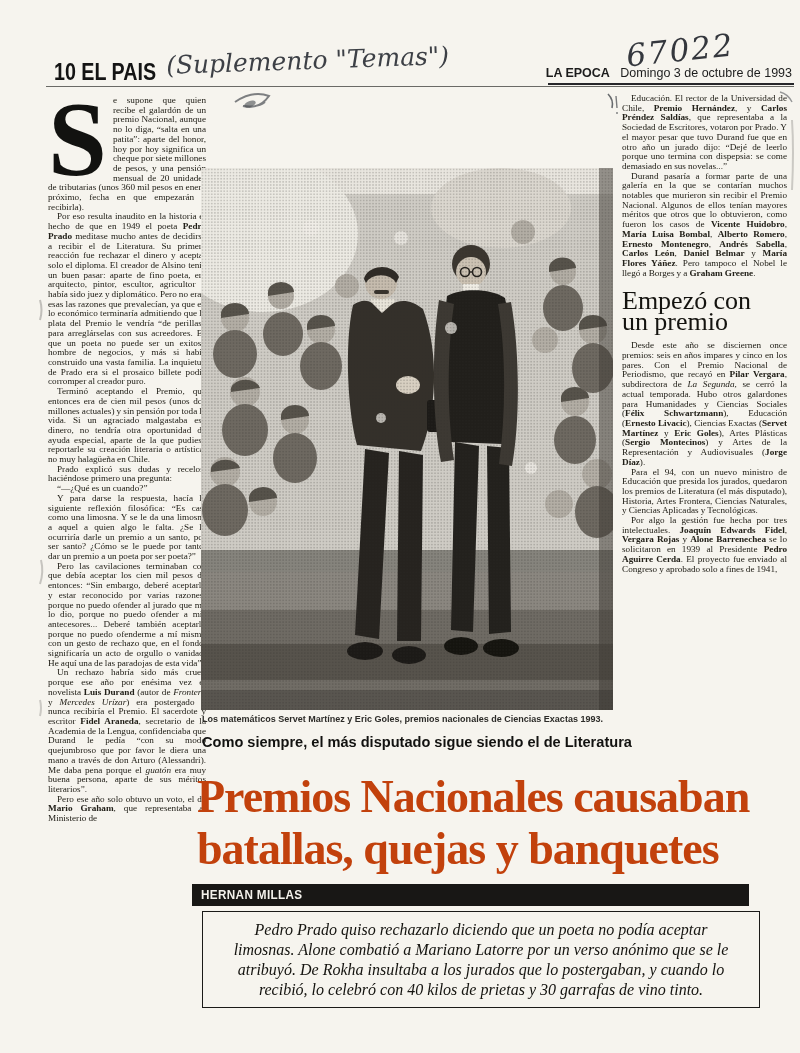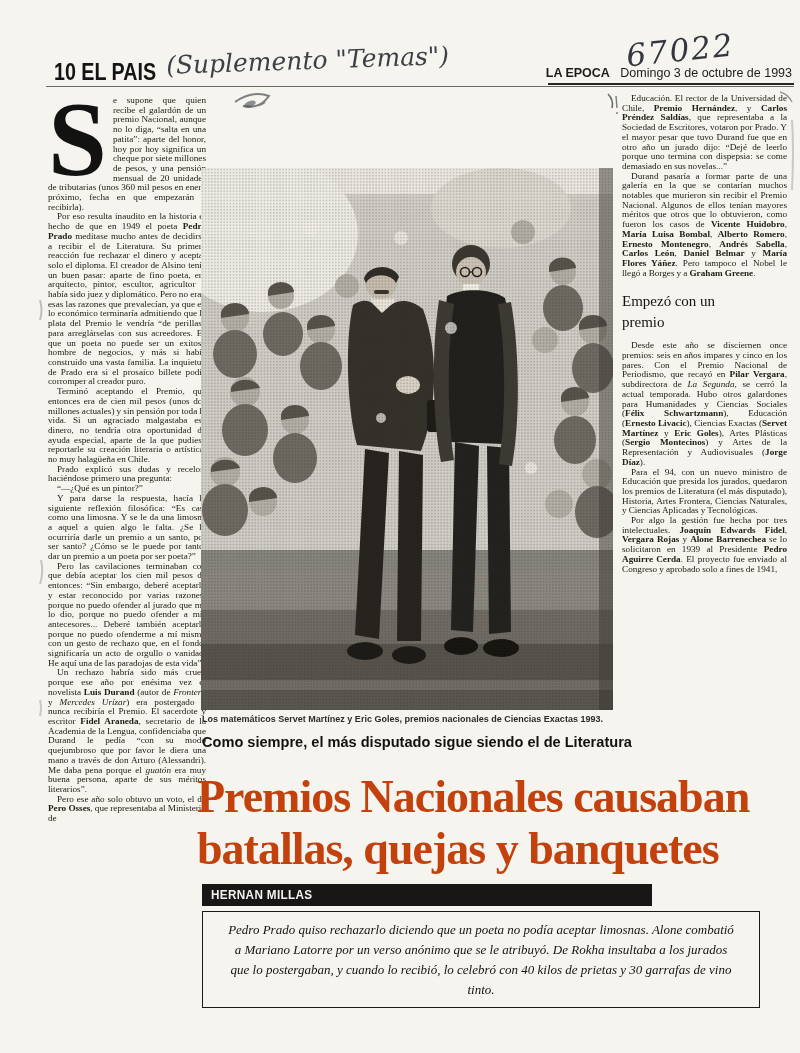--- a/index.html
+++ b/index.html
@@ -19,39 +19,39 @@
   .rule-thick{position:absolute;left:548px;top:83px;width:246px;height:2px;background:#26262a;}
   
   .col{position:absolute;font-size:9.2px;line-height:9.7px;text-align:justify;color:#222019;
        hyphens:auto;-webkit-hyphens:auto;word-spacing:-0.2px;}
   .col p{margin:0;text-indent:9px;}
   .col p.noindent{text-indent:0;}
   #left-col{left:48px;top:96px;width:158px;height:932px;overflow:hidden;}
   #right-col{left:622px;top:94px;width:165px;height:766px;overflow:hidden;}
   .dropcap{float:left;font-family:"Liberation Serif",serif;font-weight:700;font-size:106px;
        line-height:82px;margin:3px 6px 0 0;color:#121210;}
-  .subhead{font-size:15px;line-height:20.5px;margin:13px 0 9px 0;text-align:left;text-indent:0;
+  .subhead{font-size:26px;line-height:20.5px;margin:13px 0 9px 0;text-align:left;text-indent:0;
        font-weight:400;color:#14130f;width:132px;}
   
   #photo{position:absolute;left:201px;top:168px;width:412px;height:542px;}
   
   .caption{position:absolute;left:202px;top:714px;width:416px;font-family:"Liberation Sans",sans-serif;
        font-weight:700;font-size:9.3px;color:#2c2b28;transform:scaleX(.97);transform-origin:left;}
   .kicker{position:absolute;left:202px;top:733px;font-family:"Liberation Sans",sans-serif;font-weight:700;
        font-size:15.5px;color:#121210;transform:scaleX(.94);transform-origin:left;white-space:nowrap;}
   .headline{position:absolute;left:197px;top:751px;width:600px;font-family:"Liberation Serif",serif;
        font-weight:700;font-size:46px;line-height:1.12;letter-spacing:-1px;color:#c2410c;margin-top:20px;}
   
-  .byline-bar{position:absolute;left:202px;top:884px;width:450px;height:22px;background:#181715;}
+  .byline-bar{position:absolute;left:192px;top:884px;width:557px;height:22px;background:#181715;}
   .byline-bar span{display:inline-block;padding-left:10px;font-family:"Liberation Sans",sans-serif;
        font-weight:700;font-size:13px;line-height:22px;color:#f4f2ec;letter-spacing:.4px;
        transform:scaleX(.9);transform-origin:left;}
   .lead-box{position:absolute;left:202px;top:911px;width:556px;height:95px;border:1.5px solid #1b1a18;
        display:flex;align-items:center;justify-content:center;background:#f6f4ee;}
-  .lead-box p{margin:0;padding:4px 24px;font-style:italic;font-size:13px;line-height:20px;
+  .lead-box p{margin:0;padding:4px 24px;font-style:italic;font-size:16px;line-height:20px;
        text-align:center;color:#14130f;}
   
   #artifacts{position:absolute;left:0;top:0;width:800px;height:1053px;pointer-events:none;}
 </style>
 </head>
 <body>
 
 <div id="page">
 
   <div class="section-head">10 EL PAIS</div>
@@ -64,25 +64,25 @@
   </div>
   <div class="rule-thin"></div>
   <div class="rule-thick"></div>
 
   <div id="left-col" class="col">
     <p class="noindent"><span class="dropcap">S</span><span>e supone que quien recibe el galardón de un premio Nacional, aunque no lo diga, “salta en una patita”: aparte del honor, hoy por hoy significa un cheque por siete millones de pesos, y una pensión mensual de 20 unidades de tributarias (unos 360 mil pesos en enero próximo, fecha en que empezarán a recibirla).</span></p>
     <div>
         <p>Por eso resulta inaudito en la historia el hecho de que en 1949 el poeta <b>Pedro Prado</b> meditase mucho antes de decidirse a recibir el de Literatura. Su primera reacción fue rechazar el dinero y aceptar solo el diploma. El creador de Alsino tenía un buen pasar: aparte de fino poeta, era arquitecto, pintor, escultor, agricultor y había sido juez y diplomático. Pero no eran esas las razones que prevalecían, ya que en lo económico terminaría admitiendo que la plata del Premio le vendría “de perillas” para arreglárselas con sus acreedores. Es que un poeta no puede ser un exitoso hombre de negocios, y más si había construido una vasta familia. La inquietud de Prado era si el prosaico billete podía corromper al creador puro.</p>
         <p>Terminó aceptando el Premio, que entonces era de cien mil pesos (unos dos millones actuales) y sin pensión por toda la vida. Si un agraciado malgastaba ese dinero, no tendría otra oportunidad de ayuda especial, aparte de la que pudiese reportarle su creación literaria o artística, no muy halagüeña en Chile.</p>
         <p>Prado explicó sus dudas y recelos, haciéndose primero una pregunta:</p>
-        <p>“—¿Qué es un pintor?”</p>
+        <p>“—¿Qué es un cuando?”</p>
         <p>Y para darse la respuesta, hacía la siguiente reflexión filosófica: “Es casi como una limosna. Y se le da una limosna a aquel a quien algo le falta. ¿Se le ocurriría darle un premio a un santo, por ser santo? ¿Cómo se le puede por tanto, dar un premio a un poeta por ser poeta?”</p>
         <p>Pero las cavilaciones terminaban con que debía aceptar los cien mil pesos de entonces: “Sin embargo, deberé aceptarlo y estar reconocido por varias razones: porque no puedo ofender al jurado que me lo dio, porque no puedo ofender a mis antecesores... Deberé también aceptarlo porque no puedo ofenderme a mí mismo con un gesto de rechazo que, en el fondo, significaría un acto de orgullo o vanidad. He aquí una de las paradojas de esta vida”.</p>
         <p>Un rechazo habría sido más cruel, porque ese año por enésima vez el novelista <b>Luis Durand</b> (autor de <i>Frontera</i> y <i>Mercedes Urízar</i>) era postergado y nunca recibiría el Premio. El sacerdote y escritor <b>Fidel Araneda</b>, secretario de la Academia de la Lengua, confidenciaba que Durand le pedía “con su modo quejumbroso que por favor le diera una mano a través de don Arturo (Alessandri). Me daba pena porque el <i>guatón</i> era muy buena persona, aparte de sus méritos literarios”.</p>
-        <p>Pero ese año solo obtuvo un voto, el de <b>Pero Osses</b>, que representaba al Ministerio de</p>
+        <p>Pero ese año solo obtuvo un voto, el de <b>Mario Graham</b>, que representaba al Ministerio de</p>
       </div>
   </div>
 
   <svg id="photo" viewBox="0 0 412 542" preserveAspectRatio="none" aria-hidden="true">
     <defs>
       <pattern id="ht" width="3.1" height="3.1" patternUnits="userSpaceOnUse">
         <circle cx="1.5" cy="1.5" r="0.9" fill="#2e2c29"></circle>
       </pattern>
     </defs>
     <rect width="412" height="542" fill="#cfccc5"></rect>

